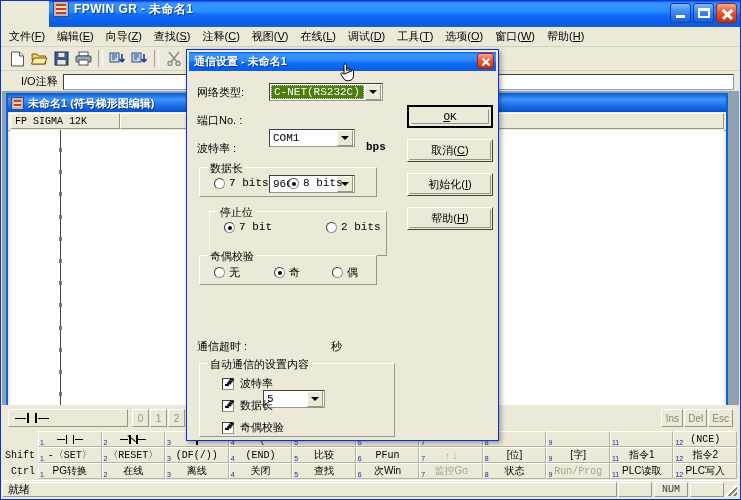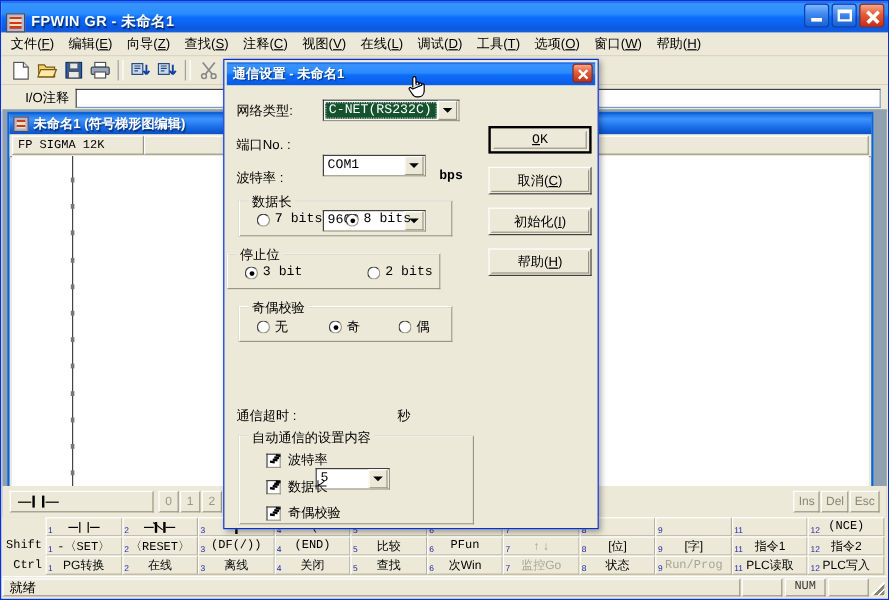--- a/index.html
+++ b/index.html
@@ -10,21 +10,21 @@
     background:#ece9d8;
     -webkit-font-smoothing:none;
   }
   #app{position:relative;width:741px;height:500px;box-sizing:border-box;
        border:1px solid #0831d9;background:#ece9d8;}
 
   
   .titlebar{
     height:26px;box-sizing:border-box;
     background:linear-gradient(180deg,#0058e6 0%,#3a93ff 8%,#288eff 40%,#0d6efb 52%,#0a5ae4 88%,#1c5fd6 100%);
-    display:flex;align-items:flex-end;padding:0 14px 0 4px;position:relative;
+    display:flex;align-items:flex-start;padding:0 14px 0 4px;position:relative;margin-left:48px;
   }
   .tb-icon{width:16px;height:16px;margin-right:5px;position:relative;flex:0 0 auto;
            background:#b8b8c8;border:1px solid #4a4a66;box-sizing:border-box;}
   .tb-icon:after{content:"";position:absolute;left:2px;top:2px;width:10px;height:10px;
                  background:repeating-linear-gradient(180deg,#d03a1c 0 2px,#e8e0c0 2px 4px);}
   .tb-title{color:#fff;font-weight:bold;font-size:12px;letter-spacing:.4px;
             text-shadow:1px 1px 1px rgba(0,0,0,.55);white-space:nowrap;}
   .tb-btns{position:absolute;right:3px;top:2px;display:flex;gap:2px;}
   .tb-btn{width:21px;height:20px;border-radius:3px;box-sizing:border-box;
           border:1px solid #0a3fb0;position:relative;
@@ -160,21 +160,21 @@
   .dlg-close i.b{transform:rotate(-45deg);} .dlg-close i.a{transform:rotate(45deg);}
   .dlg-body{position:absolute;left:2px;right:2px;top:21px;bottom:2px;}
 
   .row{display:flex;align-items:center;position:absolute;}
   .fld-label{font-size:11px;white-space:nowrap;}
   .combo{height:18px;background:#fff;border:1px solid #9a9684;
          border-top-color:#404040;border-left-color:#404040;display:flex;align-items:center;
          box-sizing:border-box;position:relative;}
   .combo .val{flex:1;padding-left:3px;font-size:11px;
               font-family:"Liberation Mono","DejaVu Sans Mono",monospace;white-space:nowrap;overflow:hidden;}
-  .combo.focused .val{background:#14532d;color:#fff;margin:1px;padding-left:2px;
+  .combo.focused .val{background:#4d7c0f;color:#fff;margin:1px;padding-left:2px;
                       border:1px dotted #c8c8c8;box-sizing:border-box;font-family:Liberation Mono, monospace;}
   .combo .arrow{width:16px;height:16px;margin:0 1px 0 0;background:#ece9d8;
     border:1px solid #9a9684;border-top-color:#fff;border-left-color:#fff;
     display:flex;align-items:center;justify-content:center;box-sizing:border-box;flex:0 0 auto;}
   .caret{width:0;height:0;border-left:4px solid transparent;border-right:4px solid transparent;
          border-top:4px solid #000;}
   .unit{font-size:11px;font-family:"Liberation Mono","DejaVu Sans Mono",monospace;margin-left:5px;font-weight:bold;}
 
   .group{position:absolute;border:1px solid #9a9684;border-right-color:#fff;border-bottom-color:#fff;
          box-sizing:border-box;}
@@ -576,26 +576,26 @@
         <div class="radio" style="left:14px;top:9px;">
           <span class="rdot"></span>
           <span class="rlab">7 bits</span>
         </div>
         <div class="radio" style="left:88px;top:9px;">
           <span class="rdot on"></span>
           <span class="rlab">8 bits</span>
         </div>
       </div>
 
-      <div class="group" style="left:0;top:140px;width:178px;height:30px;">
+      <div class="group" style="left:20px;top:140px;width:178px;height:45px;">
         <div class="inner"></div>
         <span class="grp-label">停止位</span>
         <div class="radio" style="left:14px;top:9px;">
           <span class="rdot on"></span>
-          <span class="rlab">3 bit</span>
+          <span class="rlab">7 bit</span>
         </div>
         <div class="radio" style="left:88px;top:9px;margin-left:28px;">
           <span class="rdot"></span>
           <span class="rlab">2 bits</span>
         </div>
       </div>
 
       <div class="group" style="left:10px;top:184px;width:178px;height:30px;">
         <div class="inner"></div>
         <span class="grp-label">奇偶校验</span>

